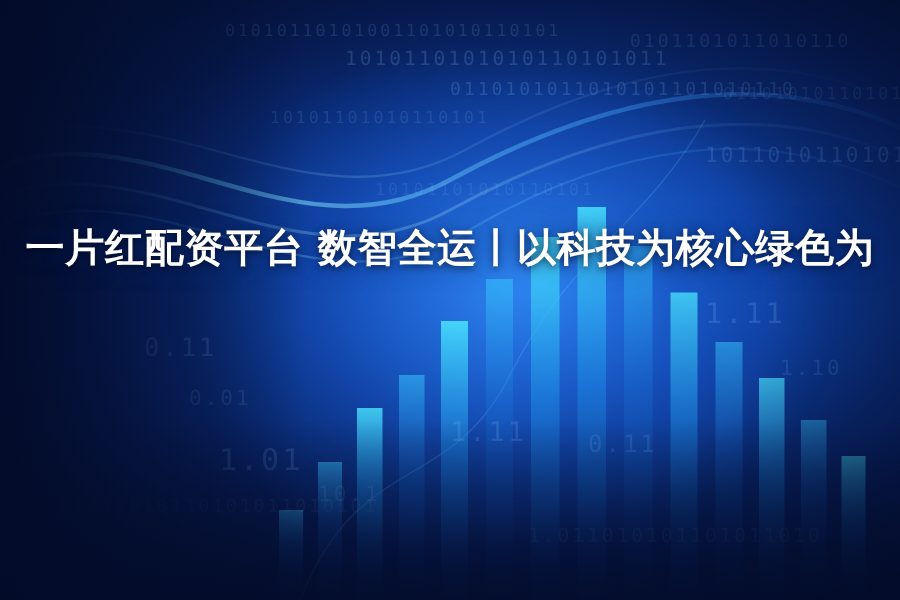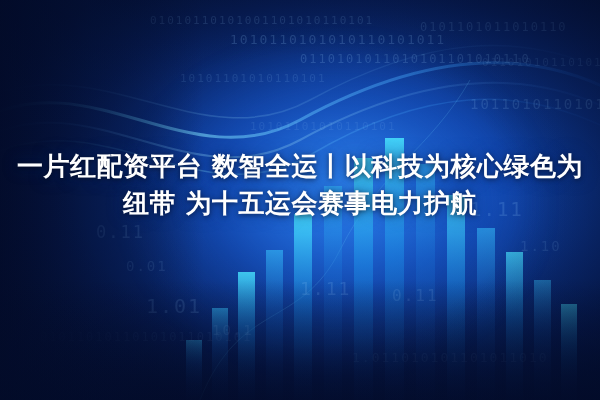--- a/index.html
+++ b/index.html
@@ -185,16 +185,15 @@
     <div class="digit-row" style="left:250px; top:120px; font-size:11px; opacity:0.30;">10101101010110101</div>
     <div class="digit-row" style="left:482px; top:56px;  font-size:11px; opacity:0.32;">0110101011010101101010110</div>
   </div>
 
   <div class="left-dark"></div>
   <div class="bottom-dark"></div>
   <div class="vignette"></div>
 
   <div class="headline">
     <span class="line">一片红配资平台 数智全运丨以科技为核心绿色为</span>
-    <span class="line">纽带 为十五运会赛事电力护航</span>
   </div>
 
 </div>
 
 </body></html>

